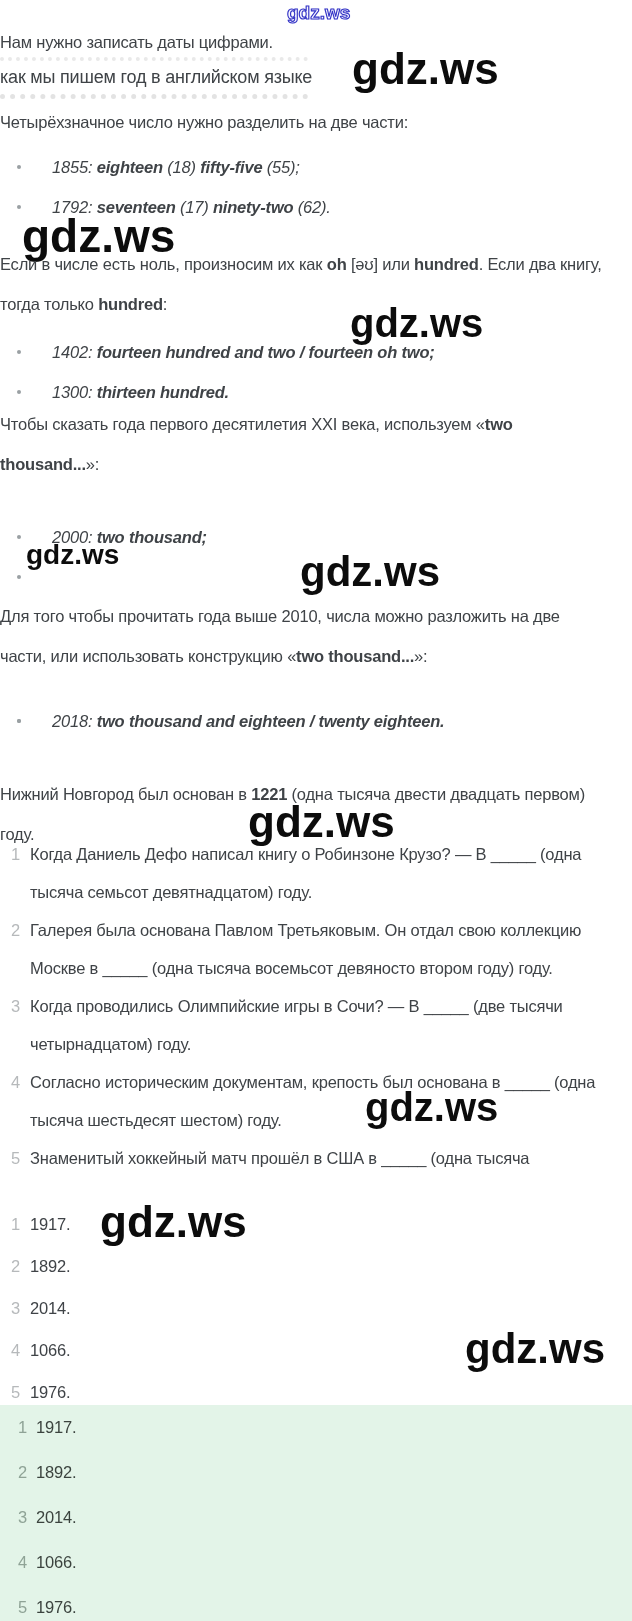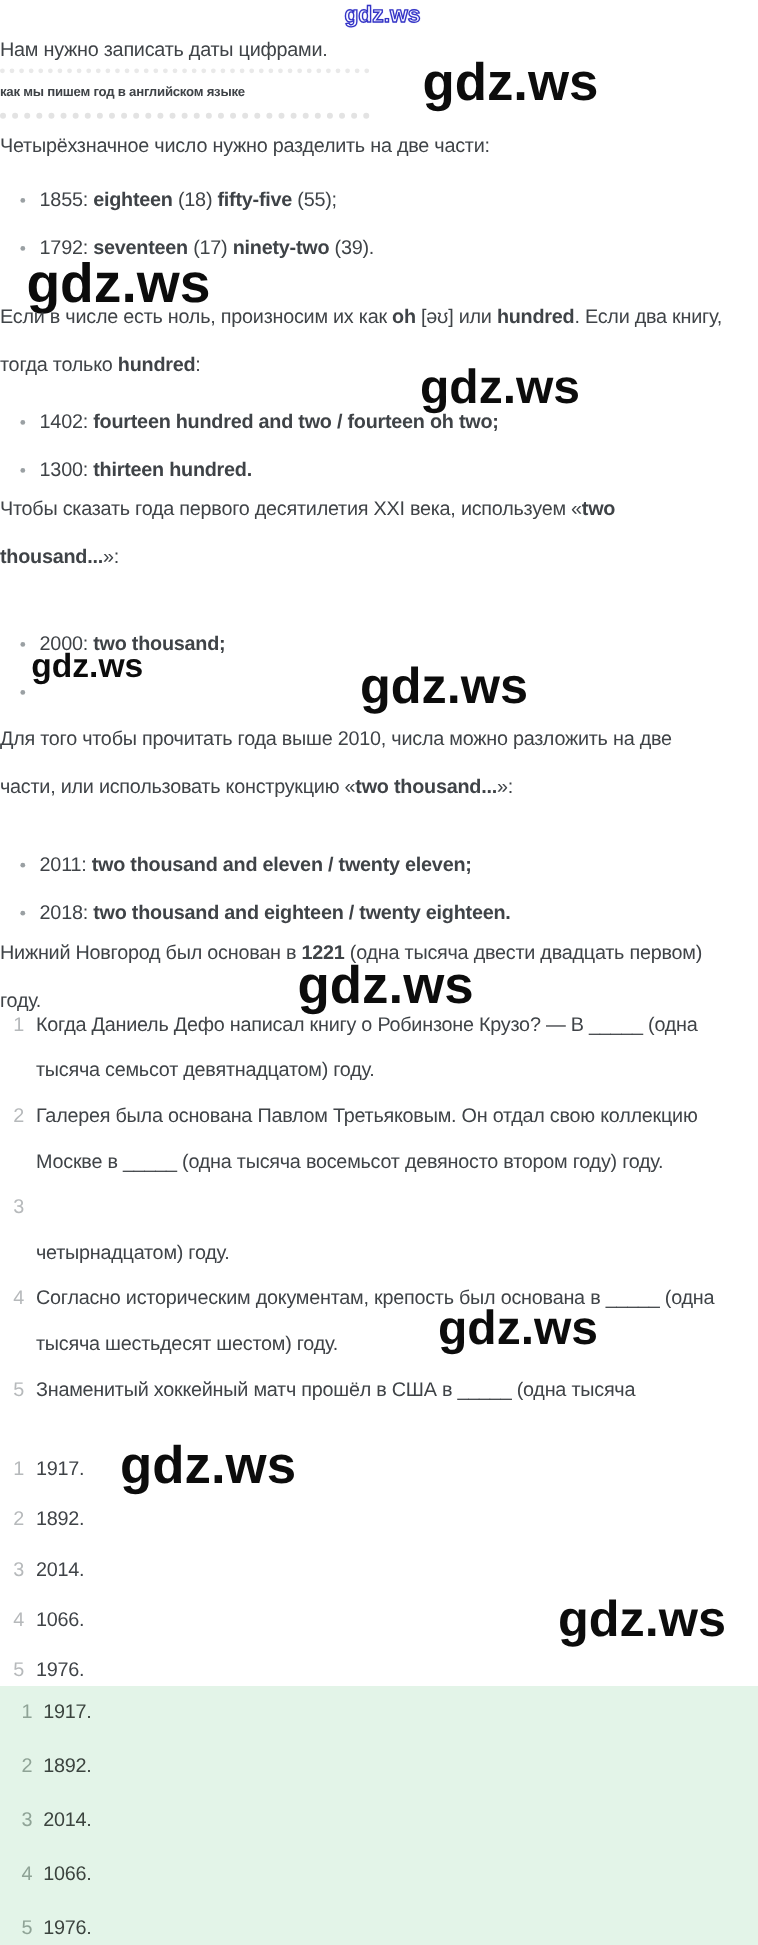--- a/index.html
+++ b/index.html
@@ -7,27 +7,27 @@
     width:632px;height:1621px;position:relative;overflow:hidden;
     background:#ffffff;color:#3f4347;
     font-family:"Liberation Sans","DejaVu Sans",sans-serif;
   }
   .blk{position:absolute;left:0;width:632px;font-size:16.5px;letter-spacing:-0.2px;
        line-height:40px;white-space:nowrap;margin:0;}
   .b{font-weight:bold;}
   
   .heading{
     position:absolute;top:57px;left:0;width:308px;
-    font-size:11px;font-weight:bold;letter-spacing:-0.2px;line-height:22px;
+    font-size:18px;font-weight:normal;letter-spacing:-0.2px;line-height:22px;
     padding:5px 0 6px;white-space:nowrap;
     border-top:4px dotted #e9e9e9;border-bottom:5px dotted #e3e3e3;
   }
   
   ul.exlist{margin:0;padding:0;list-style:none;}
-  ul.exlist li{position:relative;padding-left:33px;line-height:40px;}
+  ul.exlist li{position:relative;padding-left:52px;line-height:40px;font-style:italic;}
   ul.exlist .dot{position:absolute;left:17px;top:18px;width:4px;height:4px;
                  border-radius:50%;background:#9aa0a3;}
   
   ol.qlist,ol.alist,ol.glist{margin:0;padding:0;list-style:none;}
   ol.qlist li{position:relative;padding-left:30px;line-height:38px;}
   ol.qlist .num{position:absolute;left:11px;top:0;color:#b6b9bb;}
   
   ol.alist li{position:relative;padding-left:30px;line-height:42px;}
   ol.alist .num{position:absolute;left:11px;top:0;color:#b6b9bb;}
   
@@ -80,50 +80,50 @@
 <div class="wm wm-j">gdz.ws</div>
 
 <p id="p1" class="blk"><span>Нам нужно записать даты цифрами.</span></p>
 
 <div class="heading">как мы пишем год в английском языке</div>
 
 <p id="p2" class="blk"><span>Четырёхзначное число нужно разделить на две части:</span></p>
 
 <ul id="ul1" class="blk exlist">
   <li><span class="dot"></span><span><span>1855: </span><span class="b">eighteen</span><span> (18) </span><span class="b">fifty-five</span><span> (55);</span></span></li>
-  <li><span class="dot"></span><span><span>1792: </span><span class="b">seventeen</span><span> (17) </span><span class="b">ninety-two</span><span> (39).</span></span></li>
+  <li><span class="dot"></span><span><span>1792: </span><span class="b">seventeen</span><span> (17) </span><span class="b">ninety-two</span><span> (62).</span></span></li>
 </ul>
 
 <p id="p3" class="blk"><span>Если в числе есть ноль, произносим их как </span><span class="b">oh</span><span> [əʊ] или </span><span class="b">hundred</span><span>. Если два книгу,</span><br><span>тогда только </span><span class="b">hundred</span><span>:</span></p>
 
 <ul id="ul2" class="blk exlist">
   <li><span class="dot"></span><span><span>1402: </span><span class="b">fourteen hundred and two / fourteen oh two;</span></span></li>
   <li><span class="dot"></span><span><span>1300: </span><span class="b">thirteen hundred.</span></span></li>
 </ul>
 
 <p id="p4" class="blk"><span>Чтобы сказать года первого десятилетия XXI века, используем «</span><span class="b">two</span><br><span class="b">thousand...</span><span>»:</span></p>
 
 <ul id="ul3" class="blk exlist">
   <li><span class="dot"></span><span><span>2000: </span><span class="b">two thousand;</span></span></li>
   <li><span class="dot"></span></li>
 </ul>
 
 <p id="p5" class="blk"><span>Для того чтобы прочитать года выше 2010, числа можно разложить на две</span><br><span>части, или использовать конструкцию «</span><span class="b">two thousand</span><span class="b">...</span><span>»:</span></p>
 
 <ul id="ul4" class="blk exlist">
-  <li><span class="dot"></span><span><span>2011: </span><span class="b">two thousand and eleven / twenty eleven;</span></span></li>
+  <li><span class="dot"></span></li>
   <li><span class="dot"></span><span><span>2018: </span><span class="b">two thousand and eighteen / twenty eighteen.</span></span></li>
 </ul>
 
 <p id="p6" class="blk"><span>Нижний Новгород был основан в </span><span class="b">1221</span><span> (одна тысяча двести двадцать первом)</span><br><span>году.</span></p>
 
 <ol id="questions" class="blk qlist">
   <li><span class="num">1</span><span><span>Когда Даниель Дефо написал книгу о Робинзоне Крузо? — В _____ (одна</span><br><span>тысяча семьсот девятнадцатом) году.</span></span></li>
   <li><span class="num">2</span><span><span>Галерея была основана Павлом Третьяковым. Он отдал свою коллекцию</span><br><span>Москве в _____ (одна тысяча восемьсот девяносто втором году) году.</span></span></li>
-  <li><span class="num">3</span><span><br><span>четырнадцатом) году.</span></span></li>
+  <li><span class="num">3</span><span><span>Когда проводились Олимпийские игры в Сочи? — В _____ (две тысячи</span><br><span>четырнадцатом) году.</span></span></li>
   <li><span class="num">4</span><span><span>Согласно историческим документам, крепость был основана в _____ (одна</span><br><span>тысяча шестьдесят шестом) году.</span></span></li>
   <li><span class="num">5</span><span><span>Знаменитый хоккейный матч прошёл в США в _____ (одна тысяча</span><br></span></li>
 </ol>
 
 <ol id="answers" class="blk alist">
   <li><span class="num">1</span><span>1917.</span></li>
   <li><span class="num">2</span><span>1892.</span></li>
   <li><span class="num">3</span><span>2014.</span></li>
   <li><span class="num">4</span><span>1066.</span></li>
   <li><span class="num">5</span><span>1976.</span></li>

